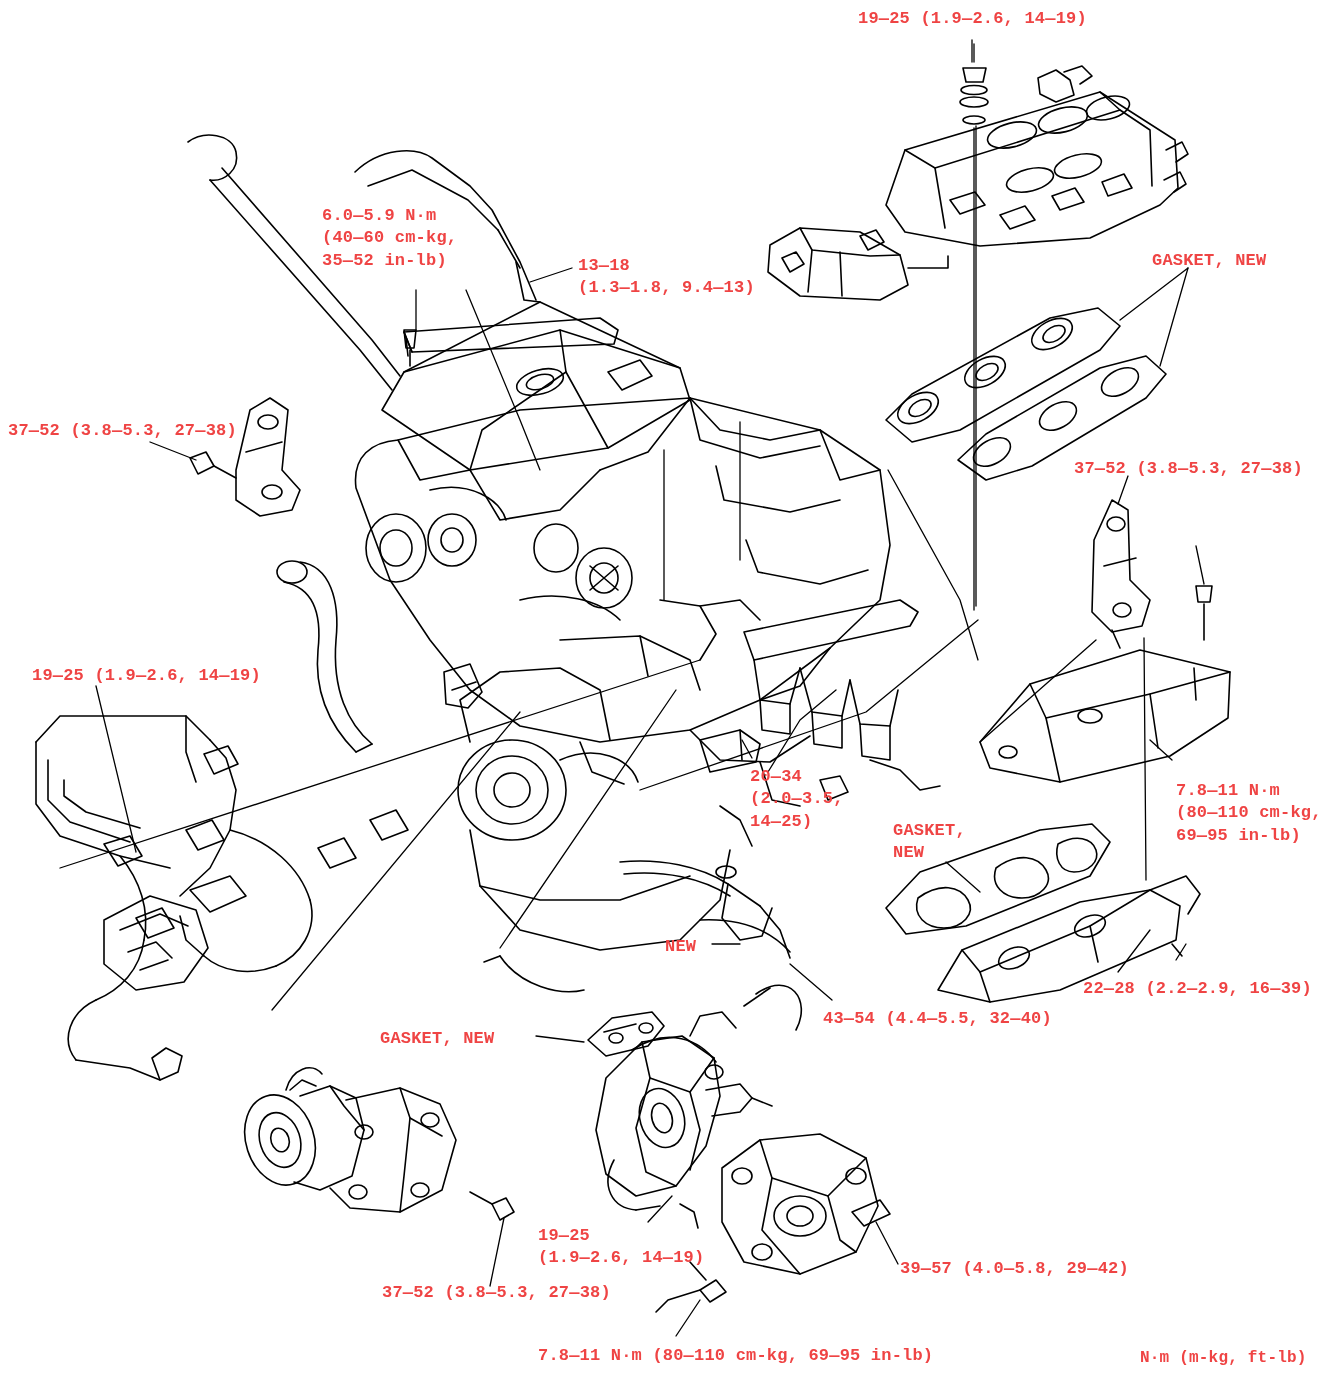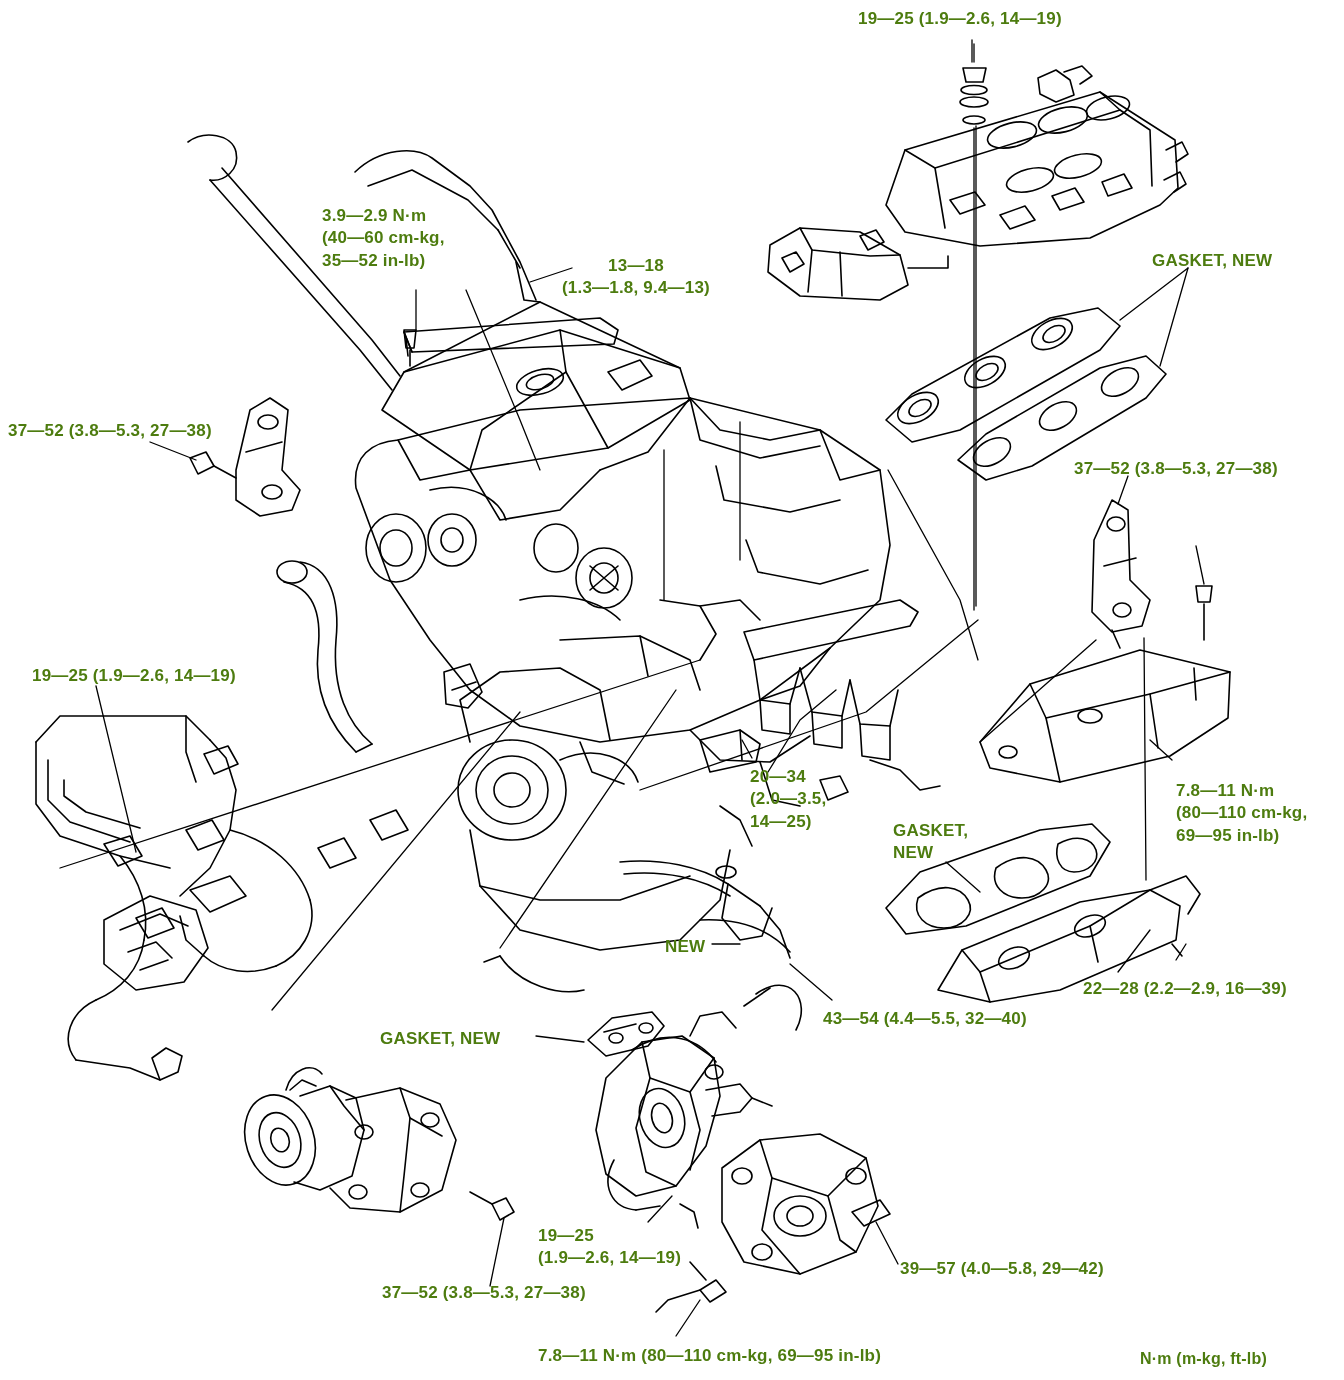--- a/index.html
+++ b/index.html
@@ -19,25 +19,25 @@
   .art {
     position: absolute;
     left: 0;
     top: 0;
     width: 1344px;
     height: 1380px;
     pointer-events: none;
   }
   .label {
     position: absolute;
-    font-family: Liberation Sans, sans-serif;
+    font-family: Liberation Mono, monospace;
     font-size: 17px;
     font-weight: 700;
     line-height: 1.32;
-    color: #4d7c0f;
+    color: #ef4444;
     white-space: pre;
     letter-spacing: 0.2px;
   }
   .label.sm {
     font-size: 16px;
   }
   .label.right {
     text-align: right;
   }
 </style>
@@ -402,24 +402,24 @@
         <path d="M1144 638 L1146 880"></path>
         <path d="M888 470 L960 600 L978 660"></path>
         <path d="M740 422 L740 560"></path>
         <path d="M664 450 L664 600"></path>
       </g>
 
     </g>
   </svg>
 
   <div class="label" style="left:858px; top:8px;">19—25 (1.9—2.6, 14—19)</div>
-  <div class="label" style="left:322px; top:205px;">3.9—2.9 N·m
+  <div class="label" style="left:322px; top:205px;">6.0—5.9 N·m
 (40—60 cm-kg,
 35—52 in-lb)</div>
-  <div class="label" style="left:562px; top:255px;text-align:center;">13—18
+  <div class="label" style="left:578px; top:255px;">13—18
 (1.3—1.8, 9.4—13)</div>
   <div class="label" style="left:1152px; top:250px;">GASKET, NEW</div>
   <div class="label" style="left:8px; top:420px;">37—52 (3.8—5.3, 27—38)</div>
   <div class="label" style="left:1074px; top:458px;">37—52 (3.8—5.3, 27—38)</div>
   <div class="label" style="left:32px; top:665px;">19—25 (1.9—2.6, 14—19)</div>
   <div class="label" style="left:1176px; top:780px;">7.8—11 N·m
 (80—110 cm-kg,
 69—95 in-lb)</div>
   <div class="label" style="left:714px; top:766px;margin-left:36px;">20—34
 (2.0—3.5,

